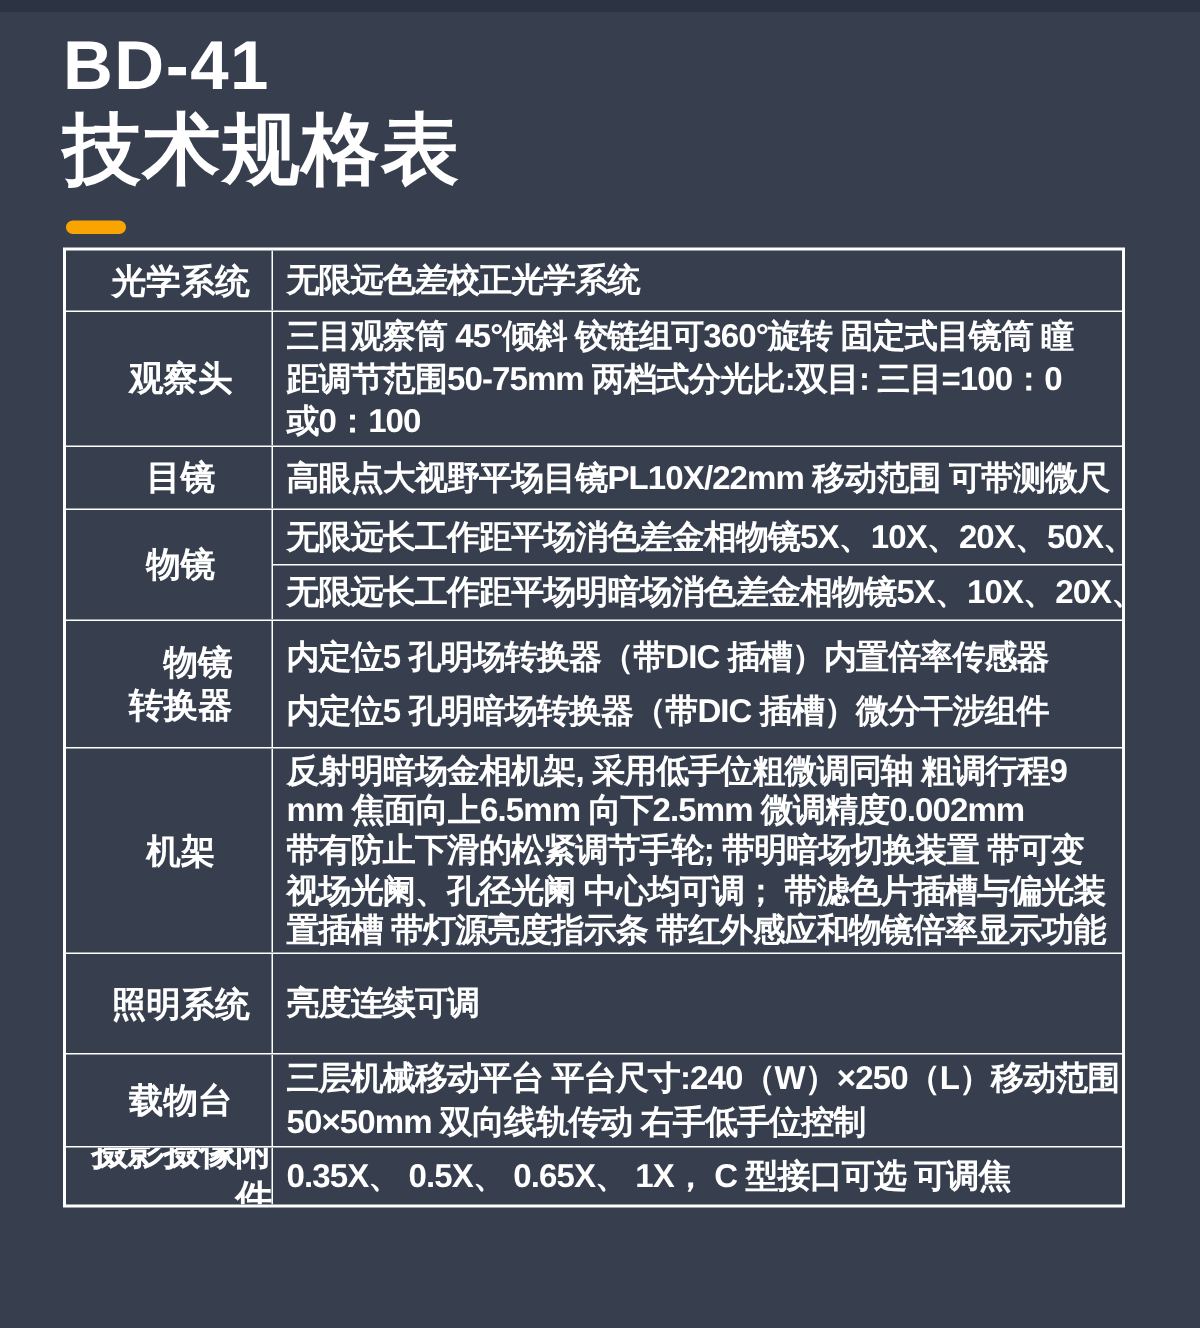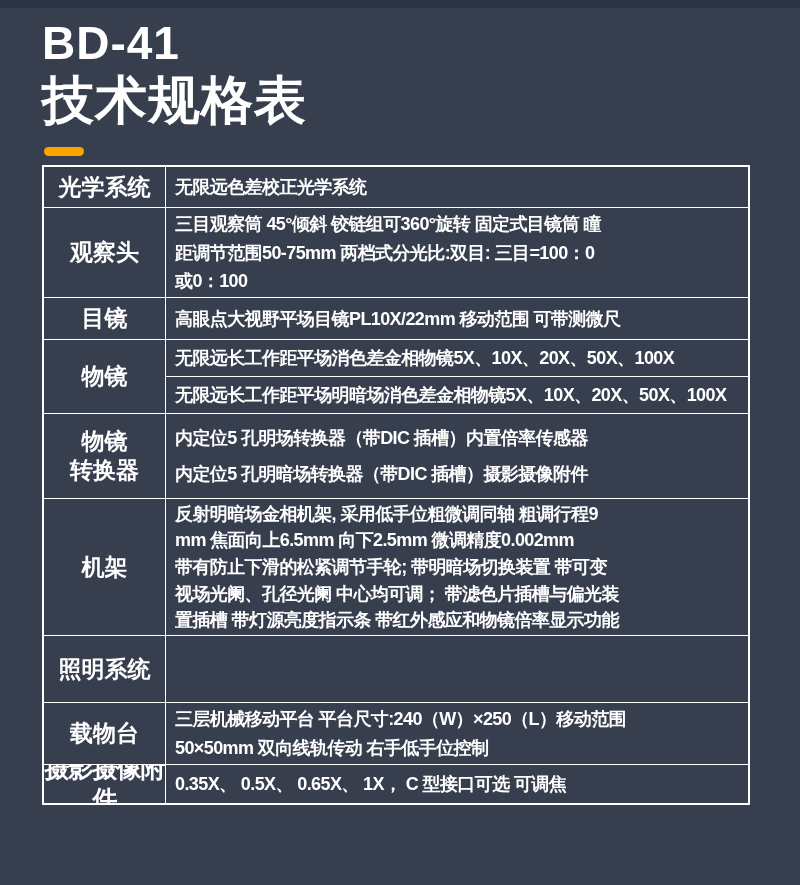--- a/index.html
+++ b/index.html
@@ -31,34 +31,34 @@
   .row{
     display:flex;border-bottom:1.5px solid #fff;box-sizing:border-box;
     overflow:hidden;
   }
   .row:last-child{border-bottom:none;}
   .r1{height:41px}.r2{height:90px}.r3{height:42px}.r4{height:74px}
   .r5{height:85px}.r6{height:137px}.r7{height:67px}.r8{height:62px}
   .r9{height:38px}.r10{height:56px}
   .label-cell{
     flex:0 0 122px;width:122px;border-right:1.5px solid #fff;
-    display:flex;align-items:center;justify-content:center;text-align:center;
+    display:flex;align-items:center;justify-content:center;text-align:right;
     font-weight:bold;font-size:23px;line-height:1.25;white-space:pre-line;
-    box-sizing:border-box;overflow:hidden;
+    box-sizing:border-box;overflow:hidden;margin-left:16px;
   }
   .label-cell.small-label{font-size:25px;letter-spacing:-1px;}
   .value-wrap{flex:1;display:flex;flex-direction:column;min-width:0;}
   .value-cell{
     flex:1;display:flex;flex-direction:column;justify-content:space-evenly;
     padding:1px 3px 1px 9px;border-bottom:1.5px solid #fff;
     box-sizing:border-box;overflow:hidden;min-height:0;
   }
   .value-cell:last-child{border-bottom:none;}
   .para{
-    font-size:18px;font-weight:bold;line-height:26px;
+    font-size:22px;font-weight:bold;line-height:26px;
     white-space:nowrap;letter-spacing:-0.6px;
   }
 </style>
 </head>
 <body style="--bg: #373E4E; --strip: #2C3342; --accent: #F9A400;">
 
 <div class="top-strip"></div>
 
 <div class="header">
   <div class="title">BD-41</div>
@@ -103,40 +103,41 @@
           <div class="para">无限远长工作距平场明暗场消色差金相物镜5X、10X、20X、50X、100X</div>
         </div>
       </div>
     </div>
     <div class="row r5">
       <div class="label-cell">物镜
 转换器</div>
       <div class="value-wrap">
         <div class="value-cell">
           <div class="para">内定位5 孔明场转换器（带DIC 插槽）内置倍率传感器</div>
-          <div class="para">内定位5 孔明暗场转换器（带DIC 插槽）摄影摄像附件</div>
+          <div class="para">内定位5 孔明暗场转换器（带DIC 插槽）微分干涉组件</div>
         </div>
       </div>
     </div>
     <div class="row r6">
       <div class="label-cell">机架</div>
       <div class="value-wrap">
         <div class="value-cell">
           <div class="para">反射明暗场金相机架, 采用低手位粗微调同轴 粗调行程9</div>
           <div class="para">mm 焦面向上6.5mm 向下2.5mm  微调精度0.002mm</div>
           <div class="para">带有防止下滑的松紧调节手轮; 带明暗场切换装置 带可变</div>
           <div class="para">视场光阑、孔径光阑 中心均可调；  带滤色片插槽与偏光装</div>
           <div class="para">置插槽 带灯源亮度指示条 带红外感应和物镜倍率显示功能</div>
         </div>
       </div>
     </div>
     <div class="row r7">
       <div class="label-cell">照明系统</div>
       <div class="value-wrap">
         <div class="value-cell">
+          <div class="para">亮度连续可调</div>
         </div>
       </div>
     </div>
     <div class="row r8">
       <div class="label-cell">载物台</div>
       <div class="value-wrap">
         <div class="value-cell">
           <div class="para">三层机械移动平台 平台尺寸:240（W）×250（L）移动范围</div>
           <div class="para">50×50mm 双向线轨传动 右手低手位控制</div>
         </div>

